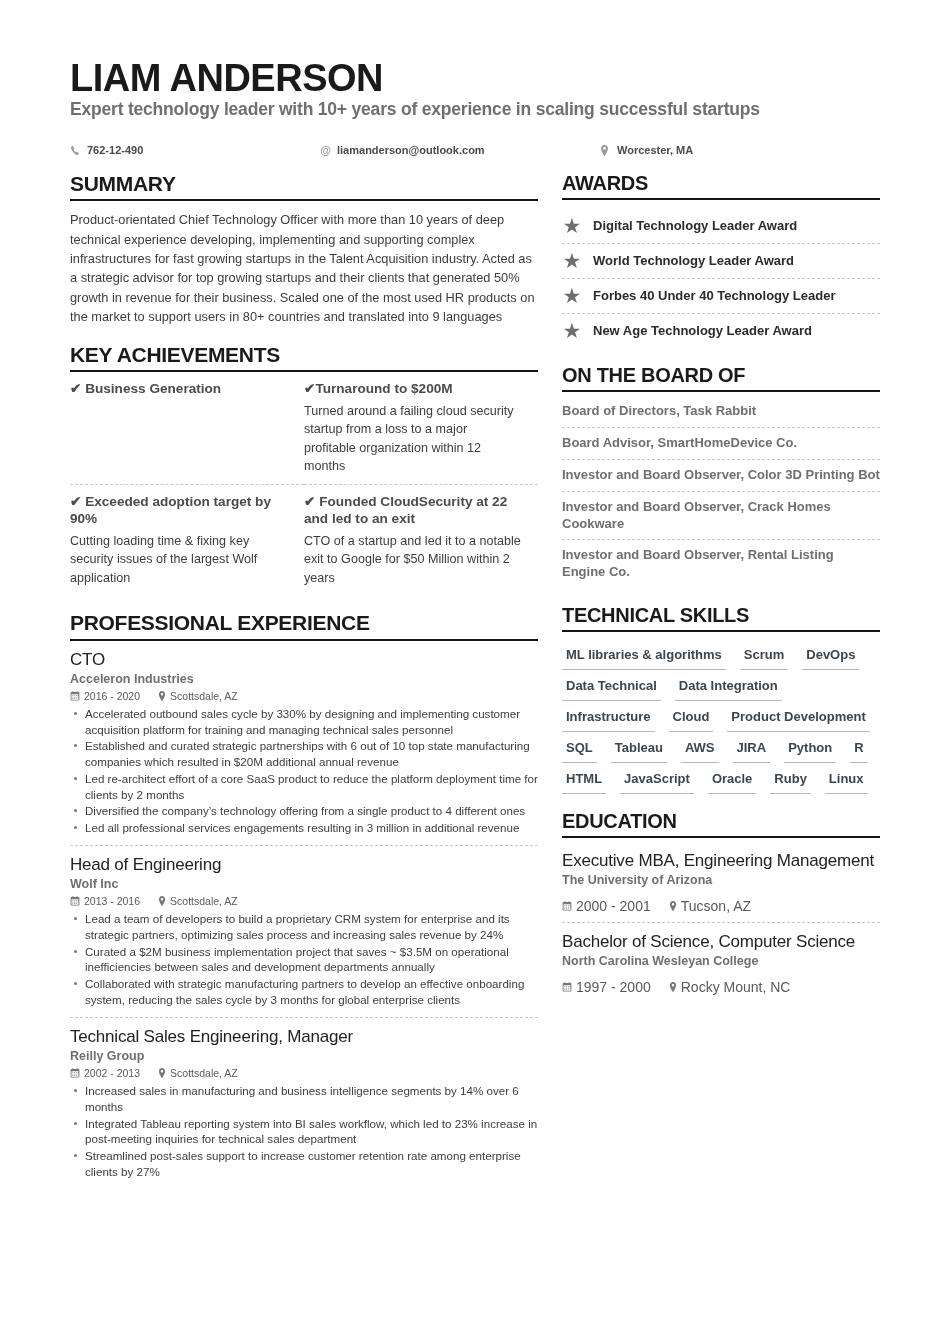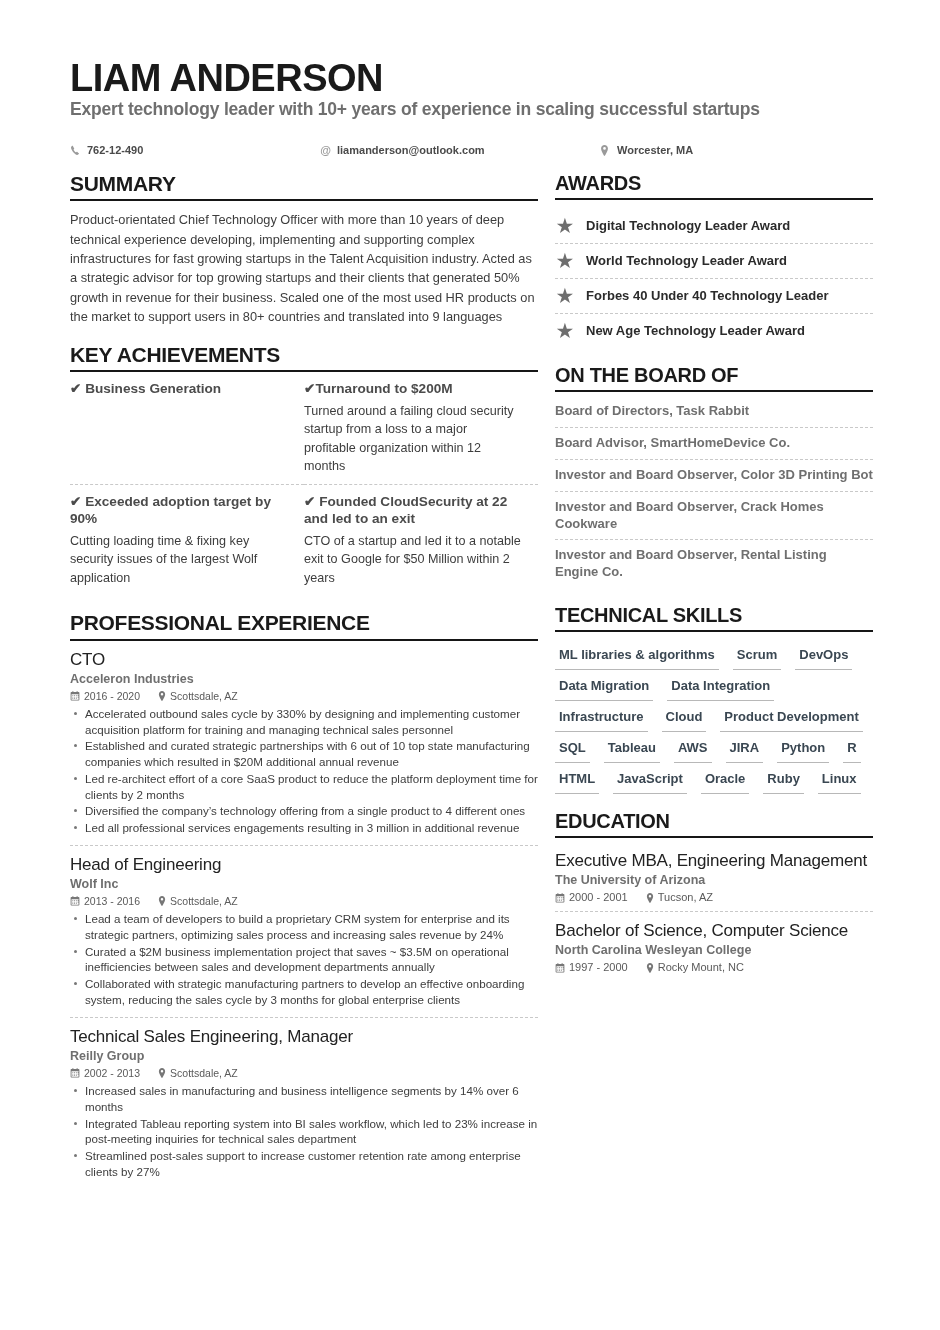--- a/index.html
+++ b/index.html
@@ -64,21 +64,21 @@
     font-size: 11px;
     line-height: 1;
     display: inline-block;
     width: 11px;
     text-align: center;
   }
 
   
   .cols {
     display: flex;
-    gap: 17px;
+    gap: 24px;
     align-items: flex-start;
   }
   .col-left  { width: 468px; flex: none; }
   .col-right { width: 318px; flex: none; }
 
   
   .sec { margin-bottom: 16px; }
   .sec-title {
     font-size: 21px;
     font-weight: 700;
@@ -232,24 +232,24 @@
   }
   .edu-school {
     font-size: 12.5px;
     font-weight: 700;
     color: #6f6f6f;
     line-height: 1.35;
     margin-top: 1px;
   }
   .edu-meta {
     display: flex;
-    align-items: flex-end;
-    font-size: 11px;
+    align-items: center;
+    font-size: 14px;
     color: #5a5a5a;
-    margin-top: 2px;
+    margin-top: 9px;
     gap: 4px;
   }
   .edu-meta .m-ico { color: #777; font-size: 10px; }
   .edu-meta .dates { margin-right: 14px; }
 
   .ico-svg { display: block; }
 </style>
 </head>
 <body>
 
@@ -428,21 +428,21 @@
   <div class="board-item">Investor and Board Observer, Rental Listing Engine Co.</div>
           </div>
       </div>
 
       <div class="sec">
         <div class="sec-title sm">TECHNICAL SKILLS</div>
         <div class="skills" id="skills">
   <span class="skill">ML libraries &amp; algorithms</span>
   <span class="skill">Scrum</span>
   <span class="skill">DevOps</span>
-  <span class="skill">Data Migration</span>
+  <span class="skill">Data Technical</span>
   <span class="skill">Data Integration</span>
   <span class="skill">Infrastructure</span>
   <span class="skill">Cloud</span>
   <span class="skill">Product Development</span>
   <span class="skill">SQL</span>
   <span class="skill">Tableau</span>
   <span class="skill">AWS</span>
   <span class="skill">JIRA</span>
   <span class="skill">Python</span>
   <span class="skill">R</span>

